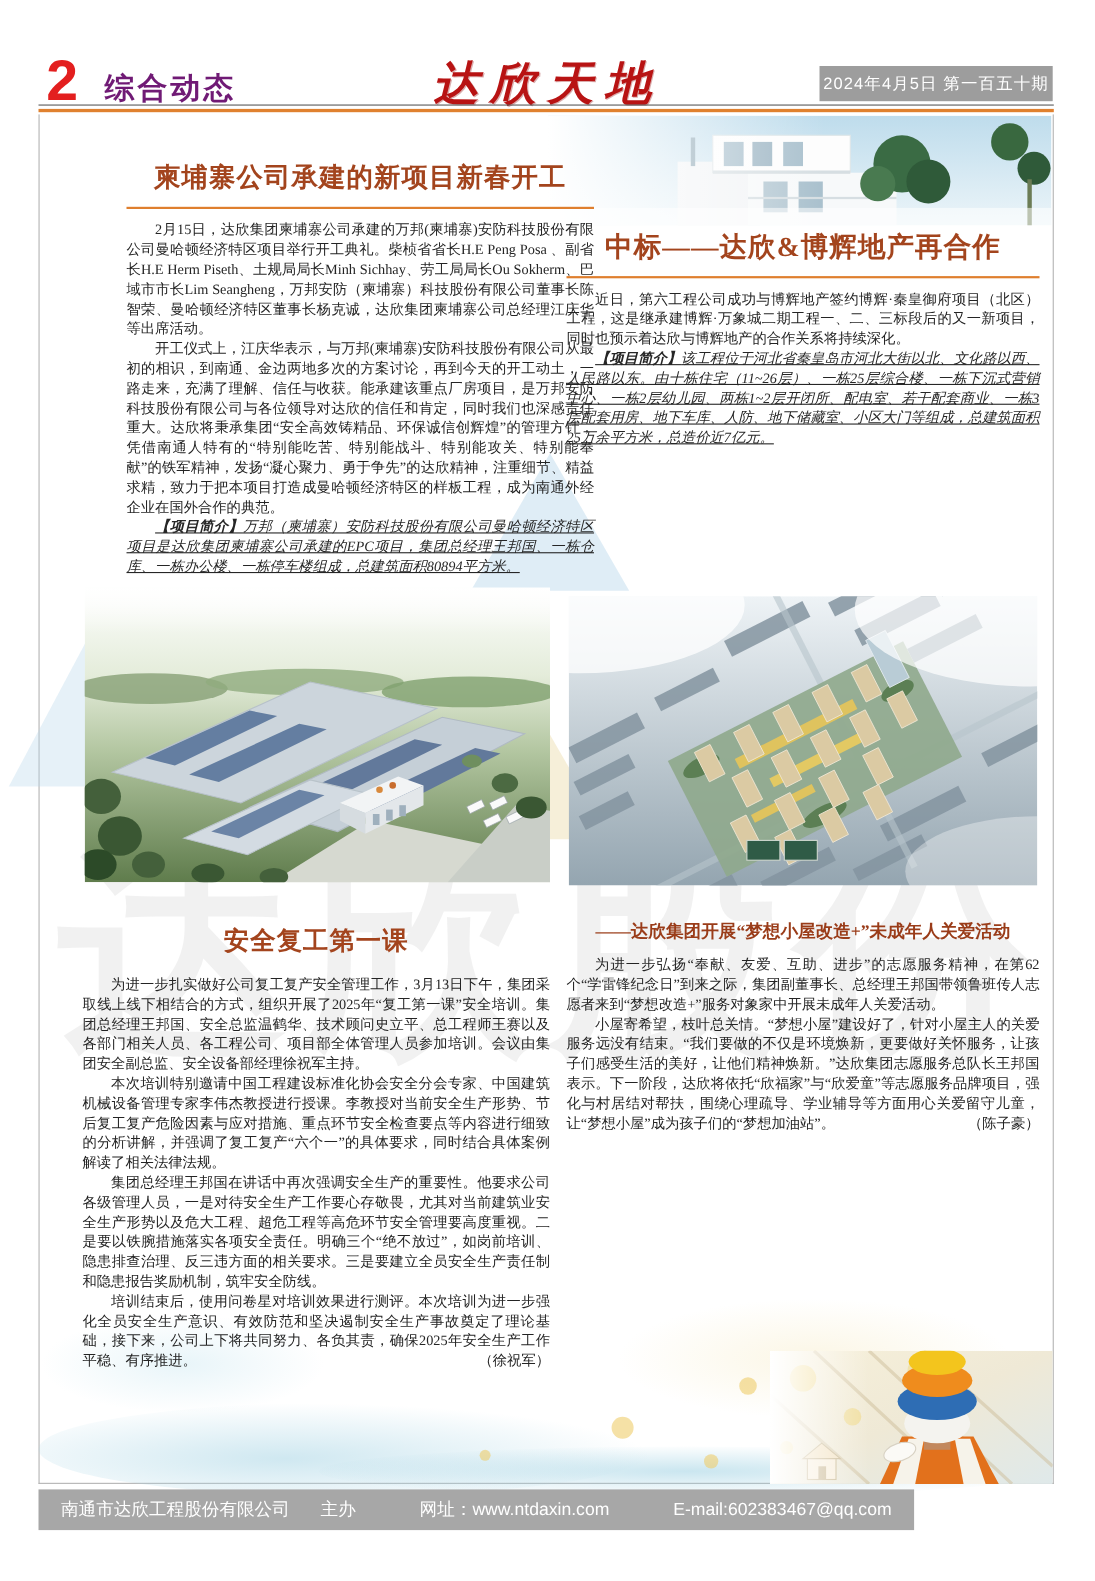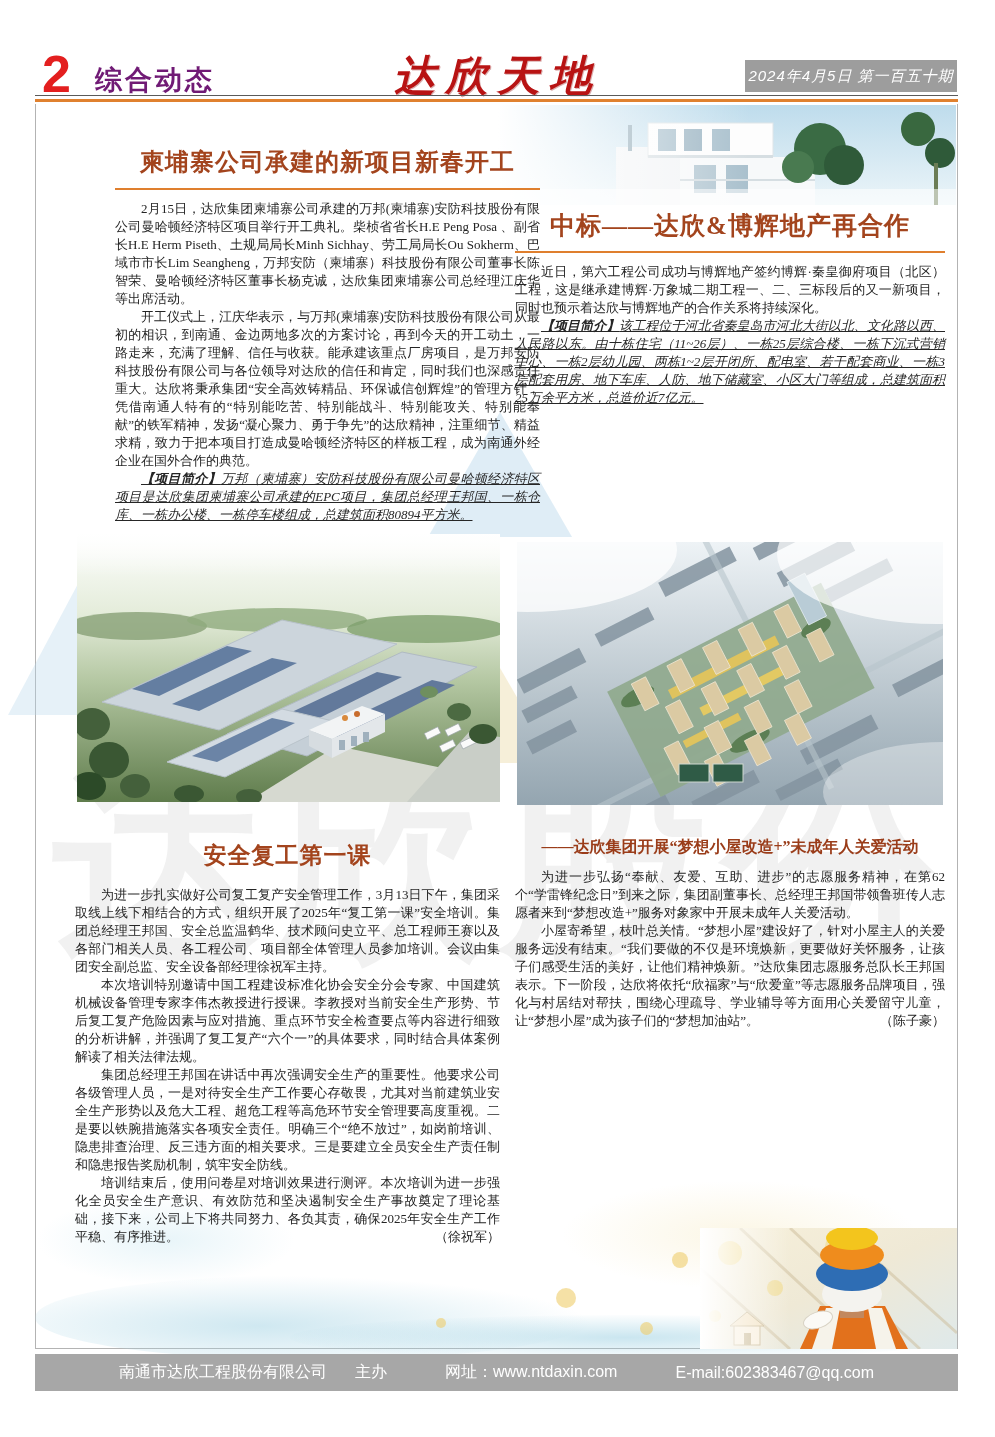--- a/index.html
+++ b/index.html
@@ -8,21 +8,21 @@
   
   .page-num{position:absolute;left:42px;top:48px;font-size:52px;font-weight:bold;
             color:#e31f1f;font-family:"Liberation Sans",sans-serif;line-height:1;}
   .section-title{position:absolute;left:95px;top:62px;font-size:27px;font-weight:bold;
             color:#701a75;font-family:"Liberation Sans",sans-serif;letter-spacing:3px;}
   .masthead{position:absolute;left:0;right:0;top:48px;text-align:center;font-size:42px;
             font-weight:bold;font-style:italic;color:#b81313;letter-spacing:10px;
             font-family:"DejaVu Serif","Liberation Serif",serif;text-shadow:1px 1px 0 rgba(150,20,20,.35);}
   .issue-box{position:absolute;right:38px;top:60px;width:212px;height:32px;background:#9d9d9d;
             color:#fff;font-size:15px;font-family:"Liberation Sans",sans-serif;
-            display:flex;align-items:center;justify-content:center;letter-spacing:1px;font-style:italic;}
+            display:flex;align-items:center;justify-content:center;letter-spacing:1px;}
   .rule-dark{position:absolute;left:35px;right:37px;top:95px;height:1px;background:#5a5a5a;}
   .rule-orange{position:absolute;left:35px;right:37px;top:99px;height:3px;background:#e0812f;}
   
   .frame{position:absolute;left:35px;top:104px;width:921px;height:1244px;
          border:1px solid #b3b3b3;border-top:none;background:#fff;}
   
   .watermark-text{position:absolute;left:52px;top:758px;font-size:210px;font-weight:bold;
          color:rgba(70,70,70,.075);letter-spacing:14px;white-space:nowrap;z-index:1;
          font-family:"DejaVu Serif",serif;line-height:1;}
   .tri{position:absolute;width:0;height:0;z-index:0;}
@@ -46,21 +46,21 @@
   .a-title.big{font-size:25px;}
   .t-rule{height:2px;background:#df7f2e;margin:8px 0 10px 0;}
   .a-sub{margin:4px 0 10px 0;text-align:center;font-size:16px;font-weight:bold;color:#9a3c19;}
   .body-p{margin:0;font-size:13px;line-height:18px;text-align:justify;text-indent:2em;color:#242424;}
   .brief{margin:0;font-size:13px;line-height:18px;text-align:justify;text-indent:2em;
          font-style:italic;color:#262626;text-decoration:underline;}
   .brief b{font-style:italic;}
   .byline{float:right;text-indent:0;}
   .photo{position:absolute;z-index:2;line-height:0;}
   
-  .footer-bar{position:absolute;left:35px;top:1354px;width:923px;height:37px;background:#a7a7a7;
+  .footer-bar{position:absolute;left:35px;top:1354px;width:796px;height:37px;background:#a7a7a7;
         color:#fff;font-family:"Liberation Sans",sans-serif;font-size:16px;
         display:flex;align-items:center;justify-content:center;z-index:3;}
   .footer-bar .grp{display:flex;gap:28px;margin-right:58px;}
   .footer-bar .sep{margin-right:58px;}
 </style>
 </head>
 <body>
 
 <div class="page">
 

